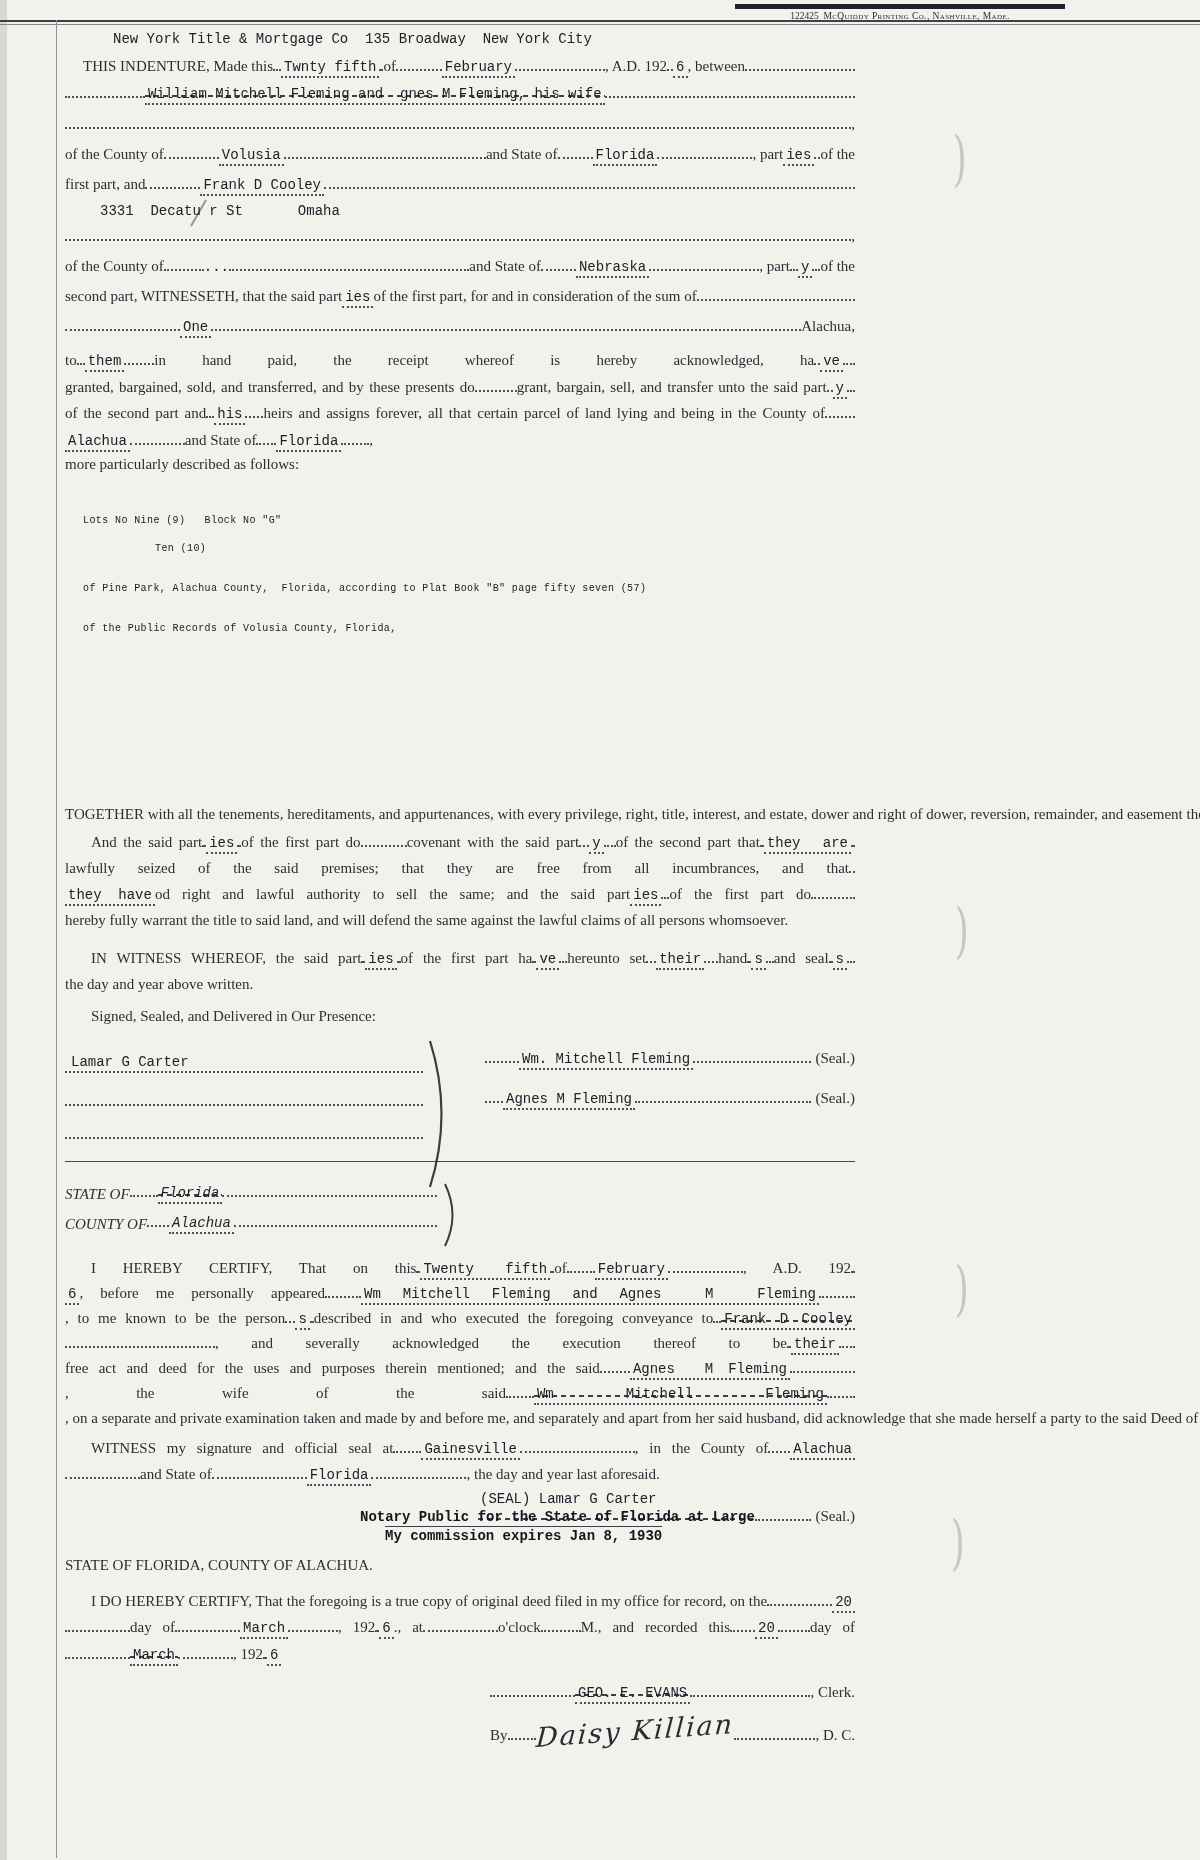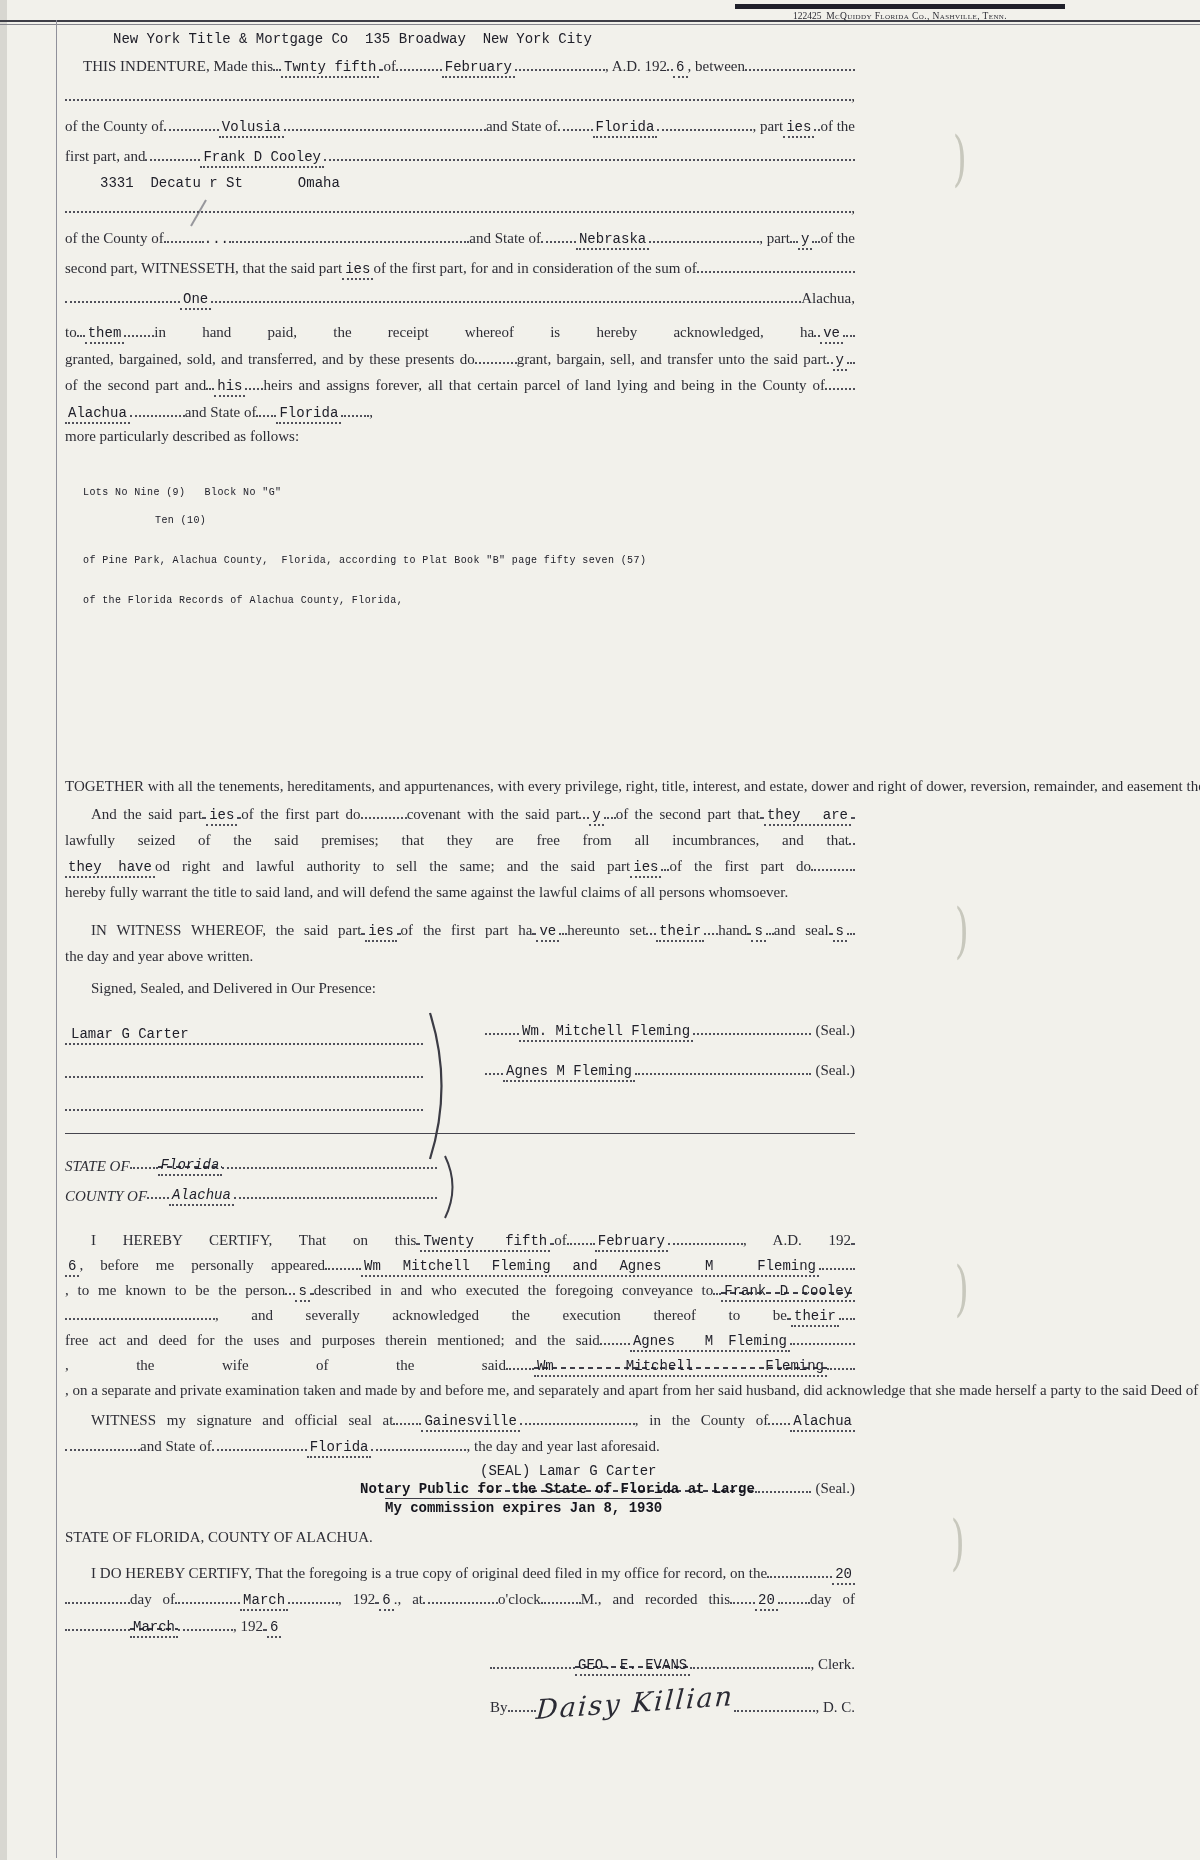--- a/index.html
+++ b/index.html
@@ -83,21 +83,21 @@
     display:inline-block; transform:rotate(-4deg) skewX(-8deg); letter-spacing:2px; line-height:22px;
   }
 </style>
 </head>
 <body>
 
 <div class="edge"></div>
 <div class="top-rule"></div>
 <div class="printer-strip">
   <div class="printer-bar"></div>
-  <div class="printer-text"><span>122425</span>&nbsp;&nbsp;<span class="caps">McQuiddy Florida Co., Nashville, Tenn.</span></div>
+  <div class="printer-text"><span>122425</span>&nbsp;&nbsp;<span class="caps">McQuiddy Printing Co., Nashville, Made.</span></div>
 </div>
 <div class="left-rule"></div>
 <span class="bind b1">)</span>
 <span class="bind b2">)</span>
 <span class="bind b3">)</span>
 <span class="bind b4">)</span>
 <svg class="pencil" width="24" height="34">
     <path d="M20 4 L5 30" stroke="#70707a" stroke-width="2" fill="none" opacity="0.7"></path>
   </svg>
 
@@ -113,20 +113,25 @@
         <span class="pr">of</span>
         <span class="dot grow"></span>
         <span class="ty on">February</span>
         <span class="dot" style="width: 90px;"></span>
         <span class="pr">, A.D. 192</span>
         <span class="dot" style="width: 6px;"></span>
         <span class="ty on">6</span>
         <span class="pr">, between</span>
         <span class="dot" style="width: 110px;"></span>
       </div>
+      <div class="fline" style="margin-top: 2px;">
+        <span class="dot" style="width: 80px;"></span>
+        <span class="ty on strike">William Mitchell Fleming and  gnes M Fleming, his wife</span>
+        <span class="dot grow"></span>
+      </div>
       <div class="fline" style="margin-top: 4px;">
         <span class="dot grow"></span>
         <span class="pr">,</span>
       </div>
       <div class="fline" style="margin-top: 4px;">
         <span class="pr">of the County of</span>
         <span class="dot" style="width: 55px;"></span>
         <span class="ty on">Volusia</span>
         <span class="dot grow"></span>
         <span class="pr">and State of</span>
@@ -174,21 +179,21 @@
         <span class="dot" style="width: 115px;"></span>
         <span class="ty on">One</span>
         <span class="dot grow"></span>
         <span class="pr">Alachua,</span>
       </div>
       <div class="para" style="margin-top: 4px;"><span class="pr">to</span><span class="dot" style="width: 8px;"></span><span class="ty on">them</span><span class="dot" style="width: 30px;"></span><span class="pr">in hand paid, the receipt whereof is hereby acknowledged, ha</span><span class="dot" style="width: 6px;"></span><span class="ty on">ve</span><span class="dot" style="width: 12px;"></span><span class="pr">granted, bargained, sold, and transferred, and by these presents do</span><span class="dot" style="width: 42px;"></span><span class="pr">grant, bargain, sell, and transfer unto the said part</span><span class="dot" style="width: 6px;"></span><span class="ty on">y</span><span class="dot" style="width: 8px;"></span><span class="pr">of the second part and</span><span class="dot" style="width: 8px;"></span><span class="ty on">his</span><span class="dot" style="width: 18px;"></span><span class="pr">heirs and assigns forever, all that certain parcel of land lying and being in the County of</span><span class="dot" style="width: 30px;"></span><span class="ty on">Alachua</span><span class="dot" style="width: 55px;"></span><span class="pr">and State of</span><span class="dot" style="width: 20px;"></span><span class="ty on">Florida</span><span class="dot" style="width: 28px;"></span><span class="pr">,</span></div>
       <div class="tline" style="margin-top: 2px;"><span class="pr">more particularly described as follows:</span></div>
       <div class="tline desc" style="margin-top: 28px; margin-left: 18px;"><span class="ty">Lots No Nine (9)   Block No "G"</span></div>
       <div class="tline desc" style="margin-top: 2px; margin-left: 90px;"><span class="ty">Ten (10)</span></div>
       <div class="tline desc" style="margin-top: 14px; margin-left: 18px;"><span class="ty">of Pine Park, Alachua County,  Florida, according to Plat Book "B" page fifty seven (57)</span></div>
-      <div class="tline desc" style="margin-top: 14px; margin-left: 18px;"><span class="ty">of the Florida Records of Alachua County, Florida,</span></div>
+      <div class="tline desc" style="margin-top: 14px; margin-left: 18px;"><span class="ty">of the Public Records of Volusia County, Florida,</span></div>
       <div class="gapline" style="height: 158px;"></div>
       <div class="para"><span class="pr">TOGETHER with all the tenements, hereditaments, and appurtenances, with every privilege, right, title, interest, and estate, dower and right of dower, reversion, remainder, and easement thereto belonging or in any wise appertaining: TO HAVE AND TO HOLD the same in fee simple forever.</span></div>
       <div class="para" style="margin-top: 2px; text-indent: 26px;"><span class="pr">And the said part</span><span class="dot" style="width: 4px;"></span><span class="ty on">ies</span><span class="dot" style="width: 4px;"></span><span class="pr">of the first part do</span><span class="dot" style="width: 46px;"></span><span class="pr">covenant with the said part</span><span class="dot" style="width: 10px;"></span><span class="ty on">y</span><span class="dot" style="width: 12px;"></span><span class="pr">of the second part that</span><span class="dot" style="width: 4px;"></span><span class="ty on">they  are</span><span class="dot" style="width: 4px;"></span><span class="pr">lawfully seized of the said premises; that they are free from all incumbrances, and that</span><span class="dot" style="width: 6px;"></span><span class="ty on">they have</span><span class="pr">od right and lawful authority to sell the same; and the said part</span><span class="ty on">ies</span><span class="dot" style="width: 8px;"></span><span class="pr">of the first part do</span><span class="dot" style="width: 44px;"></span><span class="pr">hereby fully warrant the title to said land, and will defend the same against the lawful claims of all persons whomsoever.</span></div>
       <div class="para" style="margin-top: 12px; text-indent: 26px;"><span class="pr">IN WITNESS WHEREOF, the said part</span><span class="dot" style="width: 4px;"></span><span class="ty on">ies</span><span class="dot" style="width: 4px;"></span><span class="pr">of the first part ha</span><span class="dot" style="width: 4px;"></span><span class="ty on">ve</span><span class="dot" style="width: 8px;"></span><span class="pr">hereunto set</span><span class="dot" style="width: 10px;"></span><span class="ty on">their</span><span class="dot" style="width: 14px;"></span><span class="pr">hand</span><span class="dot" style="width: 4px;"></span><span class="ty on">s</span><span class="dot" style="width: 8px;"></span><span class="pr">and seal</span><span class="dot" style="width: 4px;"></span><span class="ty on">s</span><span class="dot" style="width: 8px;"></span><span class="pr">the day and year above written.</span></div>
       <div class="tline" style="margin-top: 10px; margin-left: 26px;"><span class="pr">Signed, Sealed, and Delivered in Our Presence:</span></div>
     </div>
 
   <div class="sig-area">
     <div class="sig-left">
       <div class="wline">

